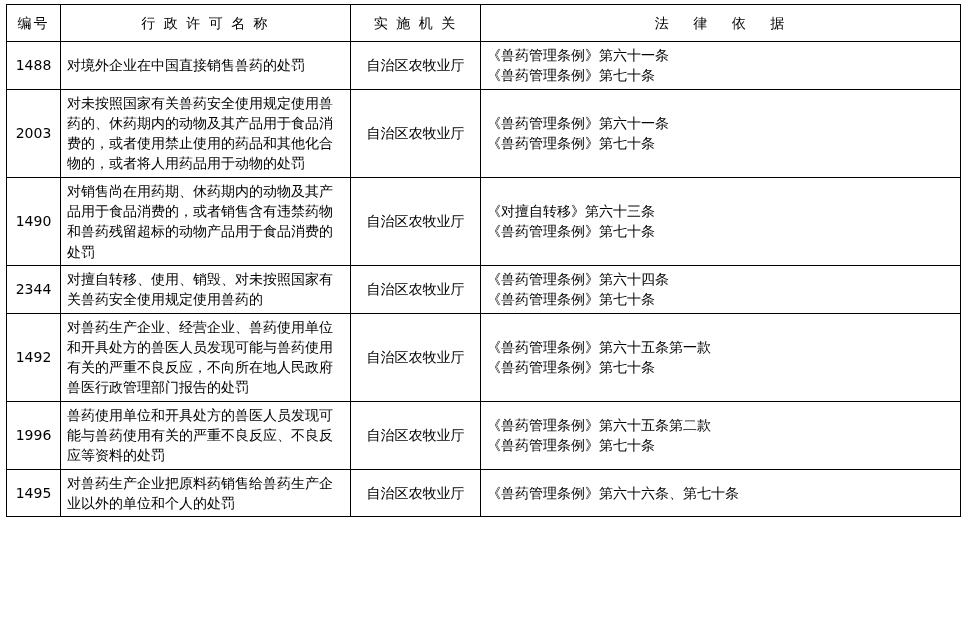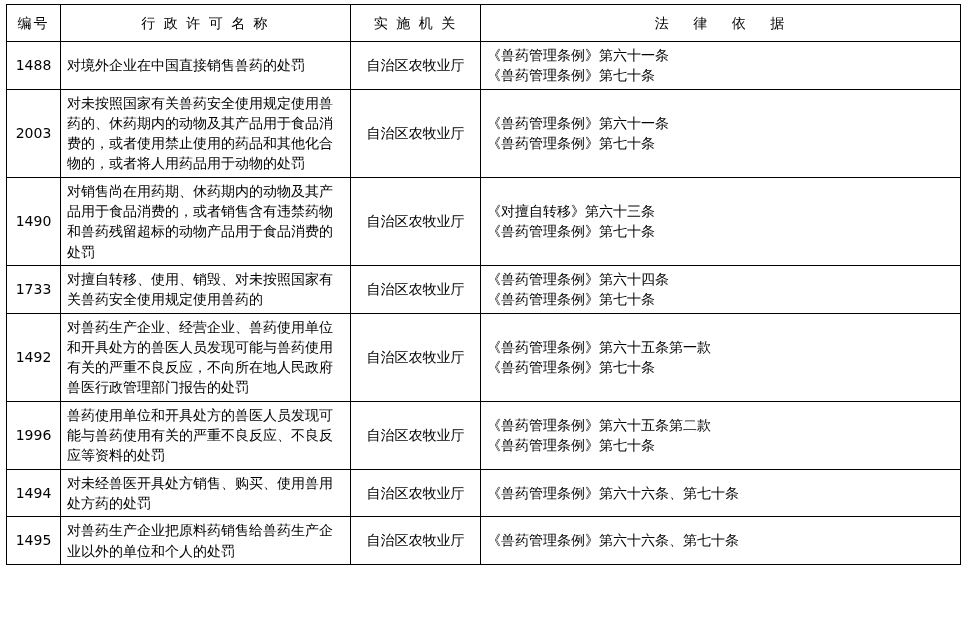--- a/index.html
+++ b/index.html
@@ -113,21 +113,21 @@
       <tr>
         <td class="num">1490</td>
         <td class="name">对销售尚在用药期、休药期内的动物及其产品用于食品消费的，或者销售含有违禁药物和兽药残留超标的动物产品用于食品消费的处罚</td>
         <td class="agency">自治区农牧业厅</td>
         <td class="basis">
           <span class="basis-line">《对擅自转移》第六十三条</span>
           <span class="basis-line">《兽药管理条例》第七十条</span>
         </td>
       </tr>
       <tr>
-        <td class="num">1733</td>
+        <td class="num">2344</td>
         <td class="name">对擅自转移、使用、销毁、对未按照国家有关兽药安全使用规定使用兽药的</td>
         <td class="agency">自治区农牧业厅</td>
         <td class="basis">
           <span class="basis-line">《兽药管理条例》第六十四条</span>
           <span class="basis-line">《兽药管理条例》第七十条</span>
         </td>
       </tr>
       <tr>
         <td class="num">1492</td>
         <td class="name">对兽药生产企业、经营企业、兽药使用单位和开具处方的兽医人员发现可能与兽药使用有关的严重不良反应，不向所在地人民政府兽医行政管理部门报告的处罚</td>
@@ -140,28 +140,20 @@
       <tr>
         <td class="num">1996</td>
         <td class="name">兽药使用单位和开具处方的兽医人员发现可能与兽药使用有关的严重不良反应、不良反应等资料的处罚</td>
         <td class="agency">自治区农牧业厅</td>
         <td class="basis">
           <span class="basis-line">《兽药管理条例》第六十五条第二款</span>
           <span class="basis-line">《兽药管理条例》第七十条</span>
         </td>
       </tr>
       <tr>
-        <td class="num">1494</td>
-        <td class="name">对未经兽医开具处方销售、购买、使用兽用处方药的处罚</td>
-        <td class="agency">自治区农牧业厅</td>
-        <td class="basis">
-          <span class="basis-line">《兽药管理条例》第六十六条、第七十条</span>
-        </td>
-      </tr>
-      <tr>
         <td class="num">1495</td>
         <td class="name">对兽药生产企业把原料药销售给兽药生产企业以外的单位和个人的处罚</td>
         <td class="agency">自治区农牧业厅</td>
         <td class="basis">
           <span class="basis-line">《兽药管理条例》第六十六条、第七十条</span>
         </td>
       </tr>
     </tbody>
   </table>
 </div>

